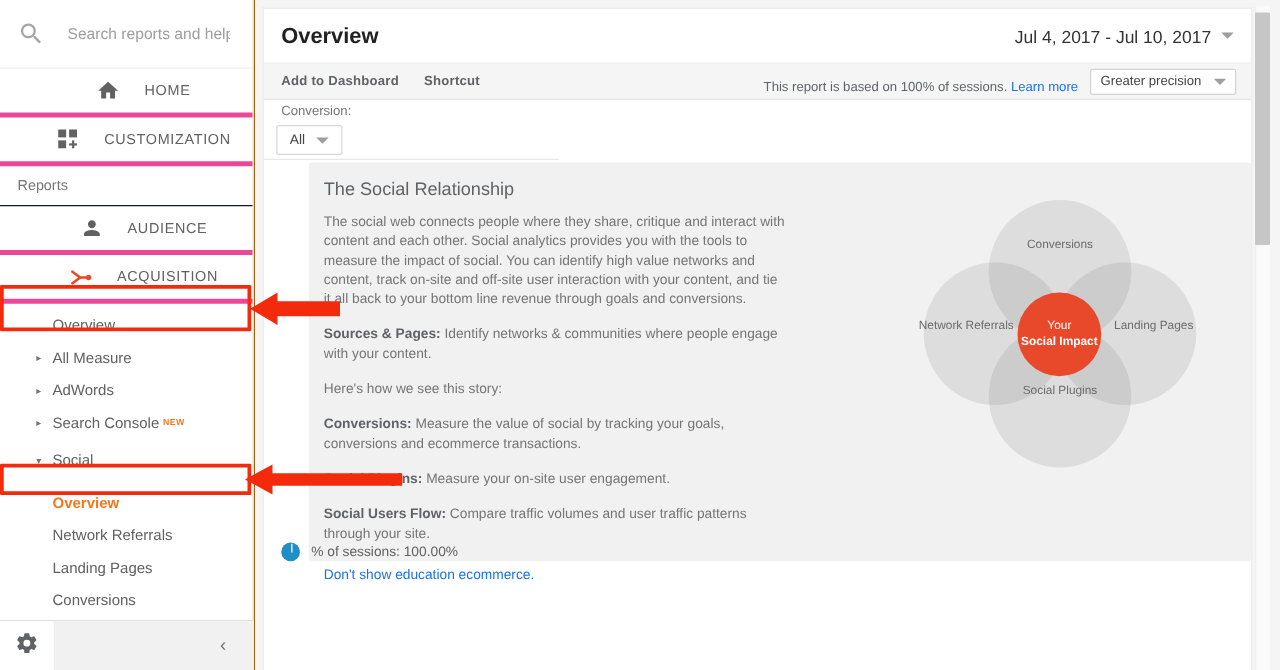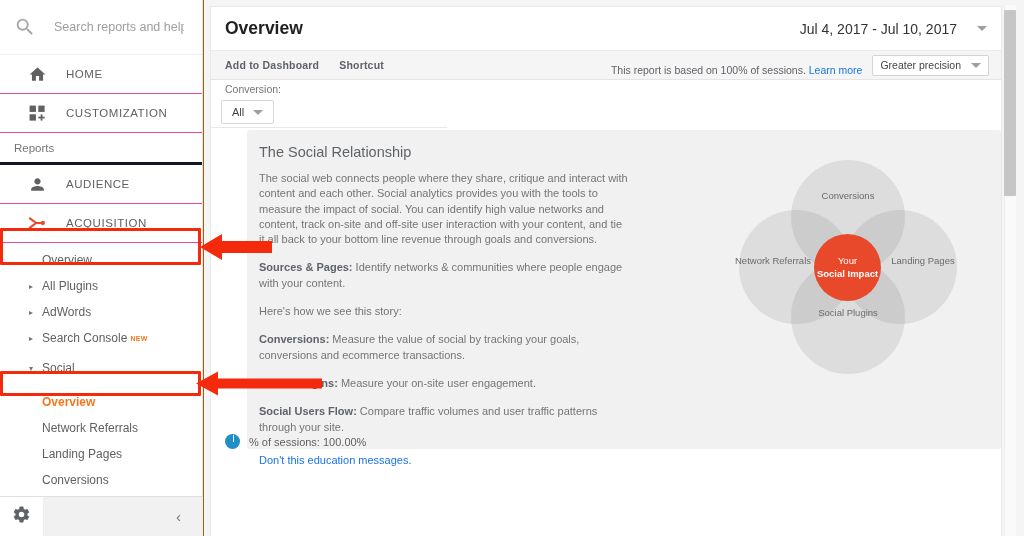--- a/index.html
+++ b/index.html
@@ -23,30 +23,30 @@
   .search-icon { width: 22px; height: 22px; flex: 0 0 22px; opacity: .62; }
   .search-input {
     border: 0; outline: 0; margin-left: 18px; width: 130px;
     font-family: "Liberation Sans", sans-serif; font-size: 12.5px;
     color: #757575; background: transparent;
   }
   .search-input::placeholder { color: #9e9e9e; }
 
   .nav-item {
     height: 39px; display: flex; align-items: center; padding-left: 26px;
-    border-bottom: 1px solid #ec4899; cursor: pointer; position: relative;
+    border-bottom: 4px solid #ec4899; cursor: pointer; position: relative; justify-content: center;
   }
   .nav-item .nav-ico { width: 22px; flex: 0 0 22px; display: flex; align-items: center; justify-content: center; }
   .nav-item .nav-label {
     margin-left: 18px; font-size: 11.5px; letter-spacing: .55px;
     color: #616161; font-weight: 400;
   }
   .nav-section {
     height: 32px; display: flex; align-items: center; padding-left: 14px;
-    font-size: 11.5px; color: #757575; border-bottom: 3px solid #0f172a;
+    font-size: 11.5px; color: #757575; border-bottom: 1px solid #0f172a;
   }
 
   
   .hl-box {
     position: absolute; border: 3px solid #f32a0c; pointer-events: none;
     border-radius: 1px; z-index: 8;
   }
 
   .sub-item {
     height: 26px; display: flex; align-items: center;
@@ -90,21 +90,21 @@
     position: absolute; left: 6px; top: 6px; right: 22px; bottom: 0;
     background: #fff; border: 1px solid #e8e8e8; border-bottom: none;
   }
   .title-bar {
     height: 44px; display: flex; align-items: center;
     justify-content: space-between; padding: 0 12px 0 14px;
     border-bottom: 1px solid #ebebeb;
   }
   .page-title { font-size: 17.5px; color: #212121; font-weight: bold; }
   .date-range {
-    display: flex; align-items: center; gap: 20px; cursor: pointer;
+    display: flex; align-items: center; gap: 8px; cursor: pointer;
     font-size: 14px; color: #333; padding-right: 2px;
   }
   .tri-down {
     width: 0; height: 0; border-left: 5px solid transparent;
     border-right: 5px solid transparent; border-top: 5px solid #9e9e9e;
   }
 
   .action-bar {
     height: 29px; background: #f5f5f5; display: flex; align-items: center;
     justify-content: space-between; padding: 0 12px 0 14px;
@@ -270,21 +270,21 @@
       </span>
       <span class="nav-label">ACQUISITION</span>
     </div>
 
     <div class="sub-wrap">
       <div class="sub-item no-caret">
         <span class="sub-label">Overview</span>
       </div>
       <div class="sub-item">
         <span class="caret">▸</span>
-        <span class="sub-label">All Plugins</span>
+        <span class="sub-label">All Measure</span>
       </div>
       <div class="sub-item">
         <span class="caret">▸</span>
         <span class="sub-label">AdWords</span>
       </div>
       <div class="sub-item">
         <span class="caret">▸</span>
         <span class="sub-label">Search Console</span>
         <span class="badge-new">NEW</span>
       </div>
@@ -384,21 +384,21 @@
             <div class="card-p">
               <b>Conversions:</b><span> Measure the value of social by tracking your goals, conversions and ecommerce transactions.</span>
             </div>
             <div class="card-p">
               <b>Social Plugins:</b><span> Measure your on-site user engagement.</span>
             </div>
             <div class="card-p">
               <b>Social Users Flow:</b><span> Compare traffic volumes and user traffic patterns through your site.</span>
             </div>
 
-            <a class="card-link">Don't this education messages.</a>
+            <a class="card-link">Don't show education ecommerce.</a>
           </div>
 
           <div class="venn">
             <div class="petal p-top"></div>
             <div class="petal p-bot"></div>
             <div class="petal p-left"></div>
             <div class="petal p-right"></div>
 
             <div class="petal-lbl lbl-top">Conversions</div>
             <div class="petal-lbl lbl-bot">Social Plugins</div>

